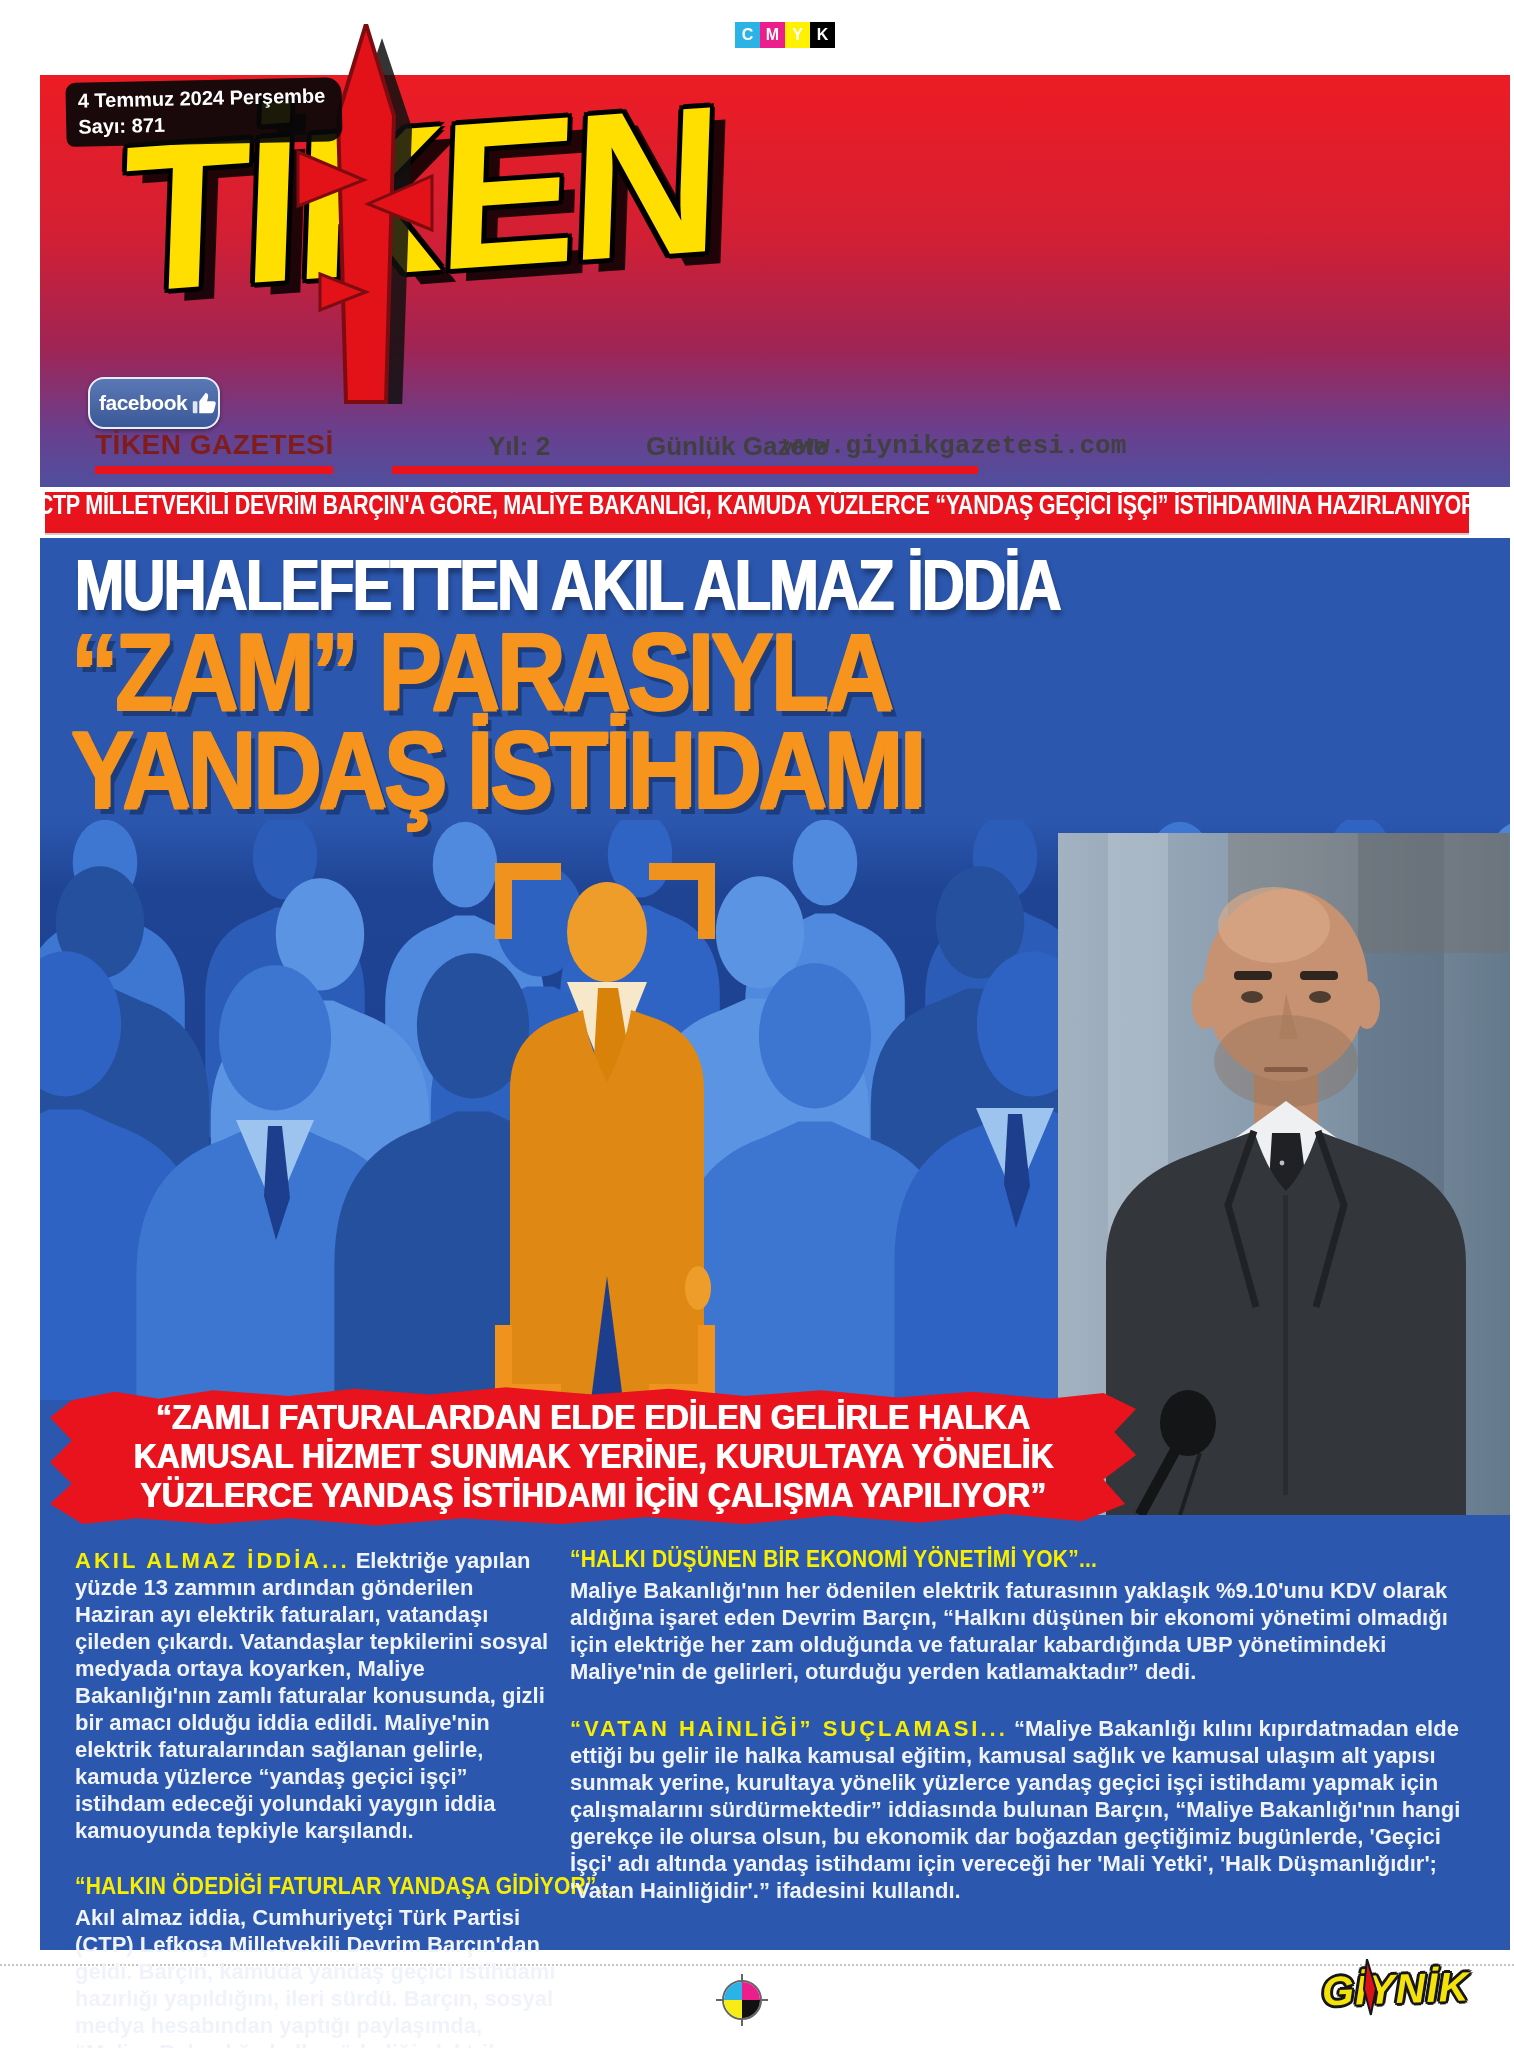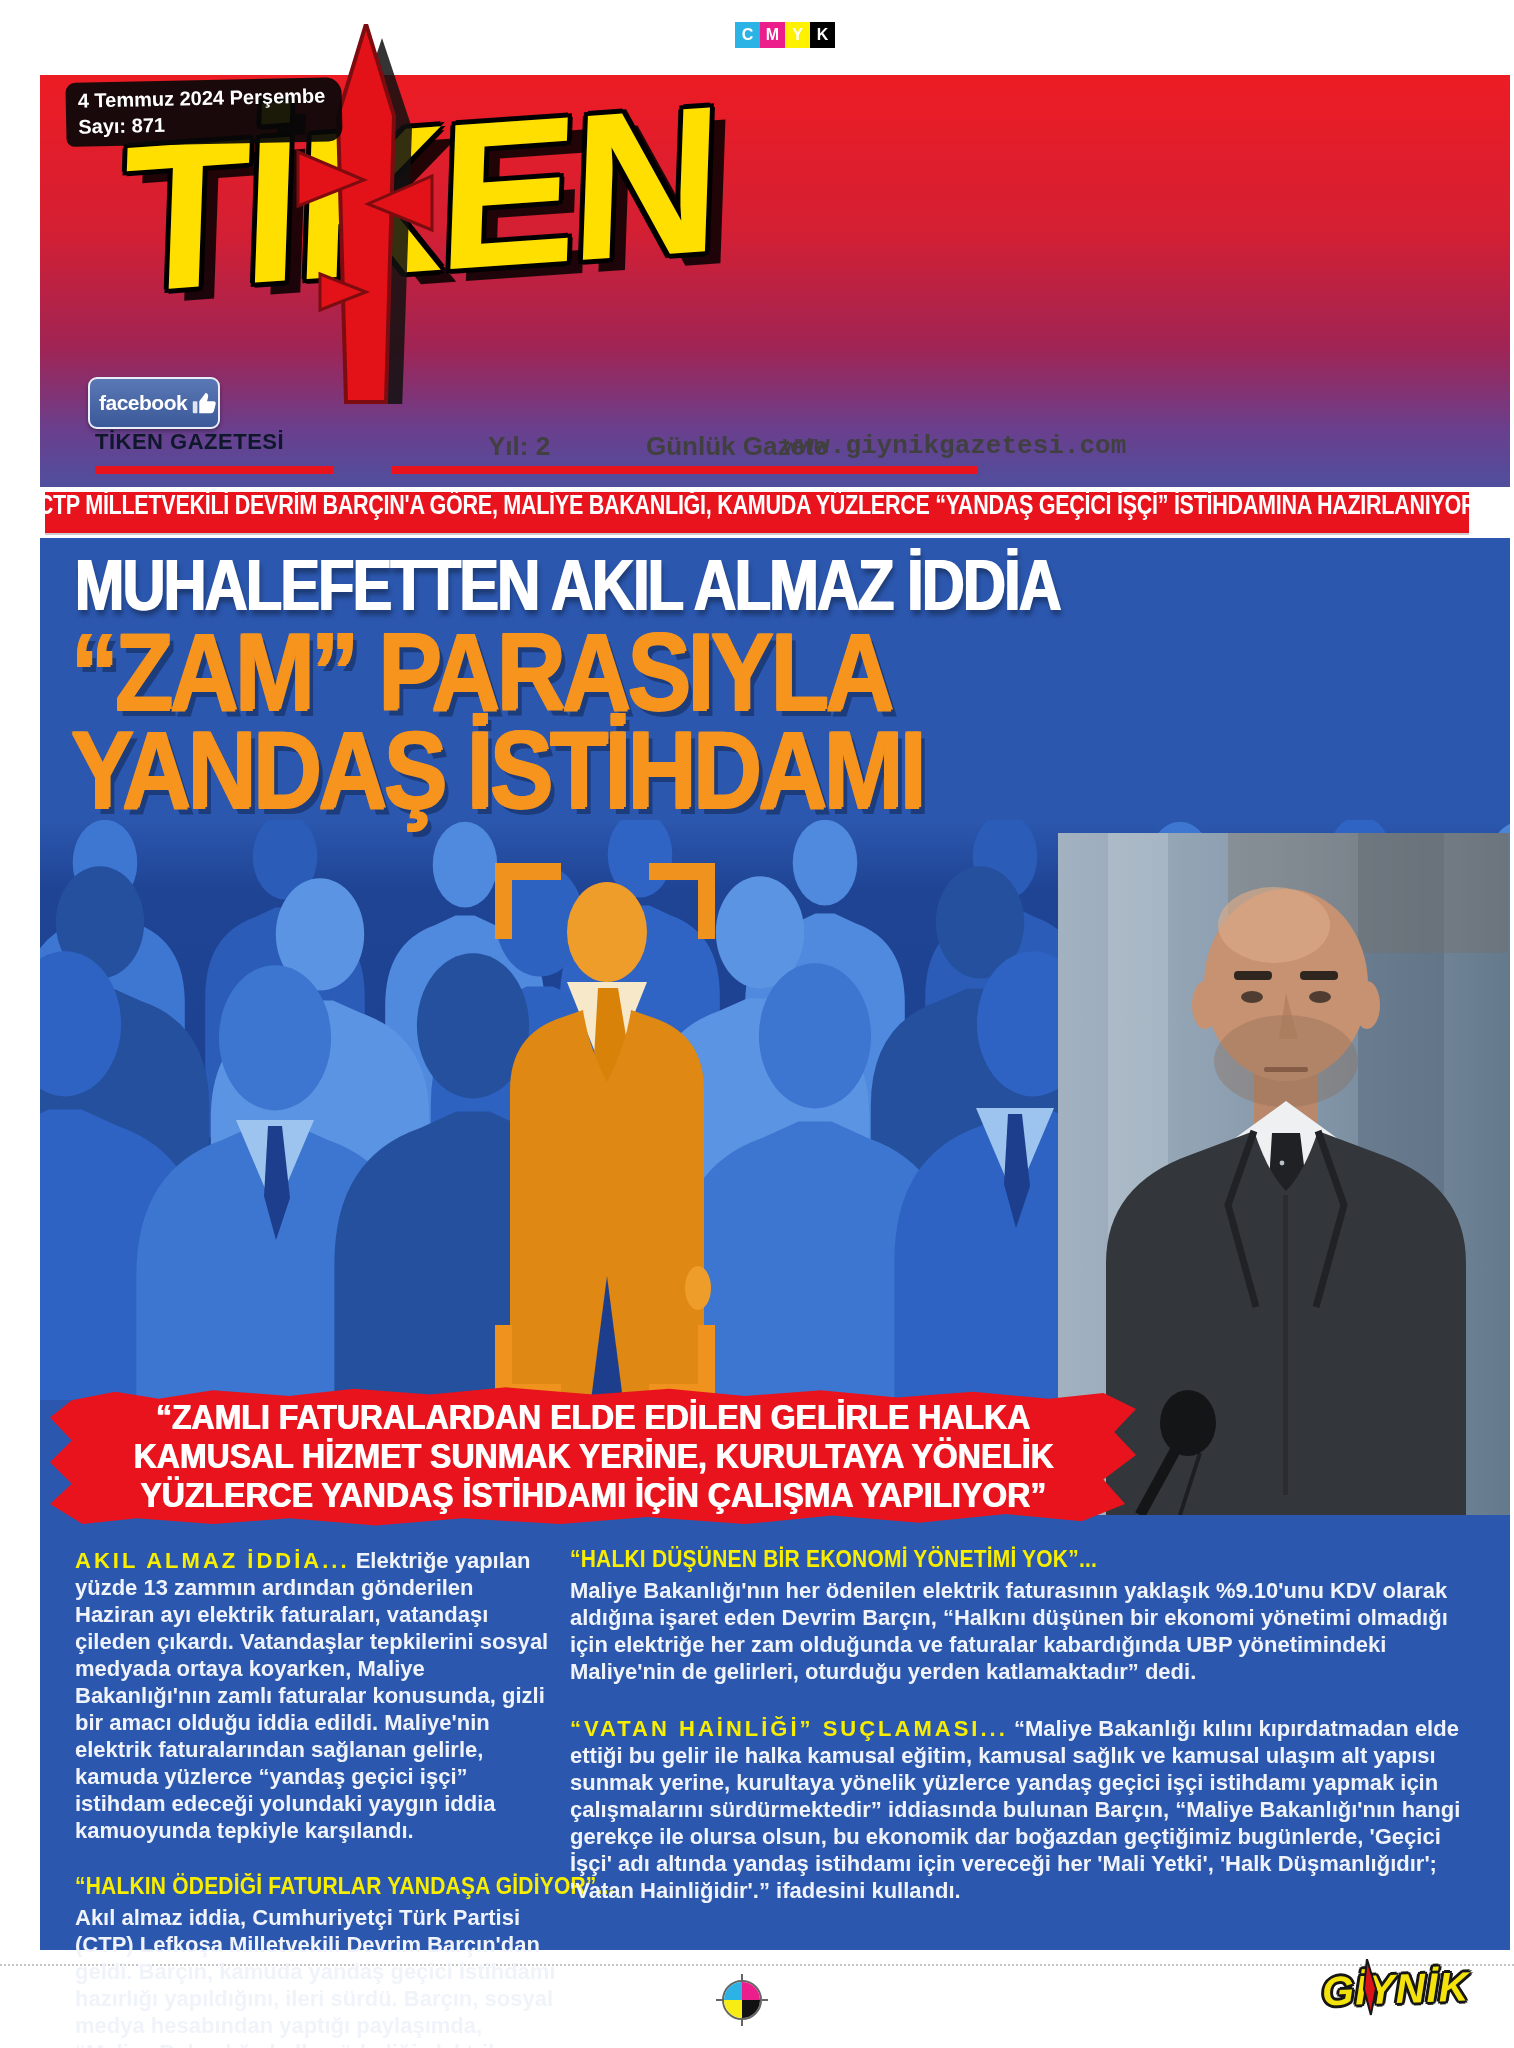--- a/index.html
+++ b/index.html
@@ -21,26 +21,26 @@
     padding:5px 16px 7px 12px;border-radius:10px 16px 14px 8px;transform:rotate(-1.2deg);}
   .datebox div{color:#fff;font-weight:700;font-size:20px;line-height:26px;white-space:nowrap;}
 
   .logo{position:absolute;left:112px;top:42px;width:690px;height:350px;z-index:4;}
   .logo .logotext{position:absolute;left:10px;top:38px;font-size:208px;font-weight:700;
     color:#ffdf00;letter-spacing:-6px;transform:rotate(-4deg) skewX(-6deg);white-space:nowrap;
     text-shadow:5px 0 0 #000,-5px 0 0 #000,0 5px 0 #000,0 -5px 0 #000,
       4px 4px 0 #000,-4px 4px 0 #000,4px -4px 0 #000,-4px -4px 0 #000,16px 13px 0 rgba(0,0,0,.85);}
   .logo svg{position:absolute;left:168px;top:-18px;z-index:6;}
 
-  .fb{position:absolute;left:88px;top:377px;width:128px;height:48px;z-index:5;border-radius:9px;
+  .fb{position:absolute;left:88px;top:377px;width:128px;height:48px;z-index:5;border-radius:16px;
     background:linear-gradient(180deg,#5a78b5,#3b5998);border:2px solid #e9edf5;display:flex;align-items:center;
     box-shadow:0 2px 4px rgba(0,0,0,.35);}
   .fb .fbword{color:#fff;font-weight:700;font-size:21px;letter-spacing:-0.5px;padding-left:9px;}
   .fb svg{margin-left:3px;}
-  .fbpage{position:absolute;left:95px;top:429px;z-index:5;color:#0f172a;font-weight:700;font-size:22px;letter-spacing:.5px;}
+  .fbpage{position:absolute;left:95px;top:429px;z-index:5;color:#7f1d1d;font-weight:700;font-size:28px;letter-spacing:.5px;}
   .redline1{position:absolute;left:95px;top:466px;width:238px;height:8px;background:#e8131c;z-index:5;}
   .redline2{position:absolute;left:392px;top:466px;width:586px;height:8px;background:#e8131c;z-index:5;}
   .mh-small{position:absolute;top:431px;z-index:5;color:#404040;font-weight:700;font-size:26px;white-space:nowrap;}
   .yil{left:488px;} .gunluk{left:598px;margin-left:48px;} .www{left:783px;font-family:Liberation Mono, monospace;}
 
   
   .claim{position:absolute;left:1028px;top:40px;width:486px;height:442px;z-index:4;}
   .claim .blob{position:absolute;inset:6px 14px 14px 10px;background:#e8131c;
     border-radius:38% 54% 46% 52%/45% 40% 55% 48%;transform:rotate(-2deg);
     box-shadow:22px 10px 0 -6px rgba(232,19,28,.75),-14px 26px 0 -10px rgba(232,19,28,.7),30px 40px 0 -14px rgba(232,19,28,.6);}

